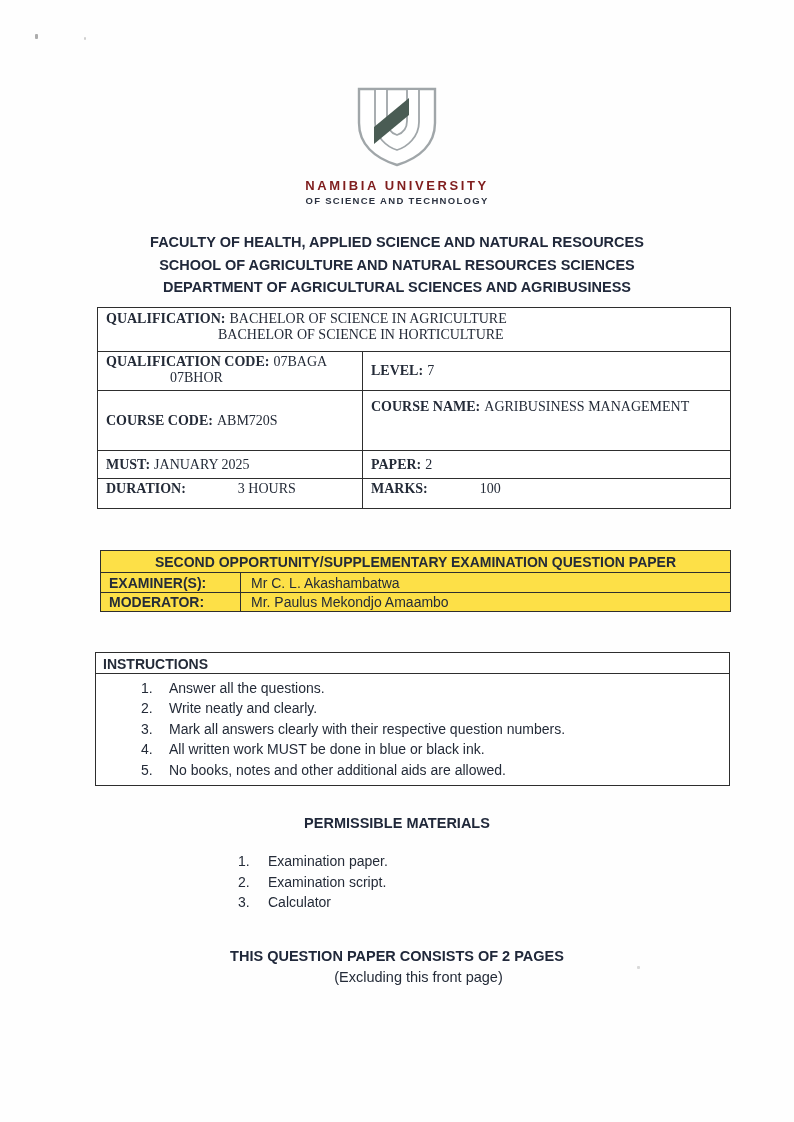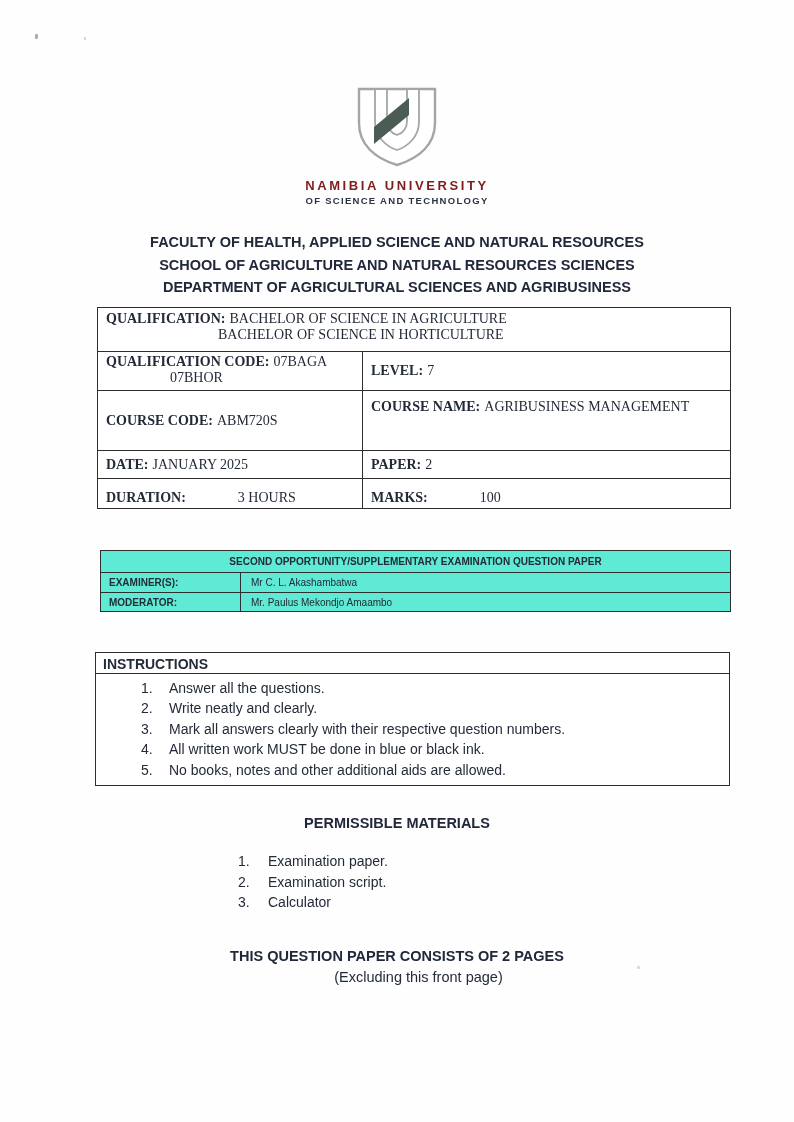--- a/index.html
+++ b/index.html
@@ -59,30 +59,30 @@
   .r1 .cell { width: 100%; padding-top: 3px; }
   .r2 { height: 39px; }
   .r2 .cleft { padding-top: 2px; }
   .r2 .cright { display: flex; align-items: center; }
   .r3 { height: 60px; }
   .r3 .cleft { display: flex; align-items: center; }
   .r3 .cright { padding-top: 8px; }
   .r4 { height: 28px; }
   .r4 .cell { display: flex; align-items: center; }
   .r5 { height: 30px; }
-  .r5 .cell { display: flex; align-items: flex-end; gap: 24px; }
+  .r5 .cell { display: flex; align-items: flex-start; gap: 24px; }
   .indent1 { margin-left: 112px; }
   .indent2 { margin-left: 64px; }
   .gap { display: inline-block; width: 4px; }
 
   
   .etable {
     position: absolute; left: 100px; top: 550px; width: 631px;
     border: 1.5px solid #2e2e2e;
-    font-size: 10px; background: #5eead4;
+    font-size: 14px; background: #fde047;
   }
   .ehead {
     height: 22px; display: flex; align-items: center; justify-content: center;
     font-weight: bold; border-bottom: 1.5px solid #2e2e2e;
   }
   .erow { display: flex; height: 19px; }
   .erow + .erow { border-top: 1.5px solid #2e2e2e; }
   .erow .ecol1 { width: 140px; padding-left: 8px; border-right: 1.5px solid #2e2e2e; display: flex; align-items: center; }
   .erow .ecol2 { flex: 1; padding-left: 10px; display: flex; align-items: center; }
 
@@ -173,21 +173,21 @@
         </div>
     </div>
     <div class="crow r3">
       <div class="cell cleft">
           <div><span class="lbl">COURSE CODE:</span><span class="gap"></span><span>ABM720S</span></div>
         </div>
       <div class="cell cright"><span class="lbl">COURSE NAME:</span><span class="gap"></span><span>AGRIBUSINESS MANAGEMENT</span></div>
     </div>
     <div class="crow r4">
       <div class="cell cleft">
-          <span class="lbl">DATE:</span>
+          <span class="lbl">MUST:</span>
           <span class="gap"></span>
           <span>JANUARY 2025</span>
         </div>
       <div class="cell cright">
           <span class="lbl">PAPER:</span>
           <span class="gap"></span>
           <span>2</span>
         </div>
     </div>
     <div class="crow r5">

